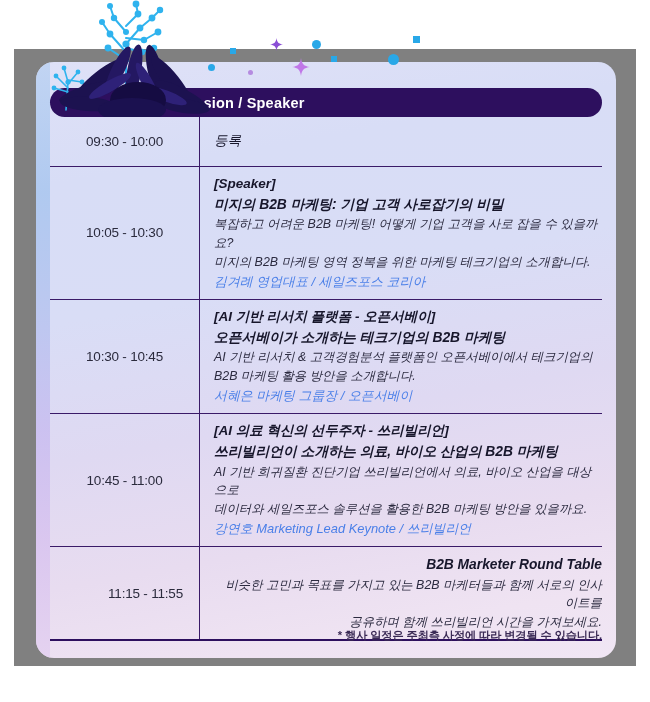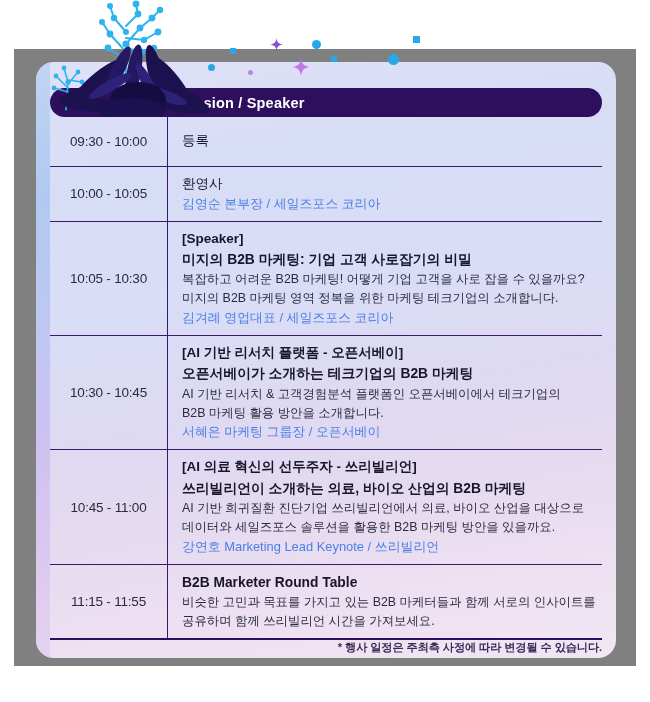--- a/index.html
+++ b/index.html
@@ -112,37 +112,39 @@
     position: absolute;
     left: 14px;
     top: 55px;
     width: 552px;
     border-collapse: collapse;
     table-layout: fixed;
   }
   .agenda-table td {
     vertical-align: middle;
     border-bottom: 1.3px solid #3a1a68;
-    padding: 0;
+    padding: 16px;
   }
   .agenda-table tr:last-child td {
     border-bottom: 2.2px solid #2d0f5e;
+    text-align: right;
   }
   .col-time {
     width: 117px;
     text-align: center;
     font-size: 13.5px;
     color: #2b2b3d;
     letter-spacing: -0.2px;
     border-right: 1.3px solid #3a1a68;
     white-space: nowrap;
   }
   .col-session {
     padding: 7px 0 7px 14px !important;
     position: relative;
+    font-style: italic;
   }
 
   .s-title {
     font-size: 13.5px;
     color: #17162b;
     line-height: 1.5;
   }
   .s-bracket {
     font-size: 13.5px;
     font-weight: bold;
@@ -171,21 +173,20 @@
   .footnote {
     position: absolute;
     right: 14px;
     top: 566px;
     width: 552px;
     text-align: right;
     font-size: 11.2px;
     font-weight: bold;
     color: #3a2a55;
     letter-spacing: -0.1px;
-    margin-top: 12px;
   }
 
   
   .deco-plant {
     position: absolute;
     left: 48px;
     top: -8px;
     width: 190px;
     height: 125px;
     z-index: 9;
@@ -220,27 +221,20 @@
         <div class="h-div"></div>
         <div class="h-session">Session / Speaker</div>
       </div>
 
       <table class="agenda-table">
         <tbody id="agenda-body">
             <tr style="height: 49px;">
               <td class="col-time">09:30 - 10:00</td>
               <td class="col-session">
                 <div class="s-title">등록</div>
-              </td>
-            </tr>
-            <tr style="height: 49px;">
-              <td class="col-time">10:00 - 10:05</td>
-              <td class="col-session">
-                <div class="s-title">환영사</div>
-                <div class="s-speaker">김영순 본부장 / 세일즈포스 코리아</div>
               </td>
             </tr>
             <tr style="height: 106px;">
               <td class="col-time">10:05 - 10:30</td>
               <td class="col-session">
                 <div class="s-bracket">[Speaker]</div>
                 <div class="s-headline">미지의 B2B 마케팅: 기업 고객 사로잡기의 비밀</div>
                 <div class="s-desc">복잡하고 어려운 B2B 마케팅! 어떻게 기업 고객을 사로 잡을 수 있을까요?</div>
                 <div class="s-desc">미지의 B2B 마케팅 영역 정복을 위한 마케팅 테크기업의 소개합니다.</div>
                 <div class="s-speaker">김겨례 영업대표 / 세일즈포스 코리아</div>

